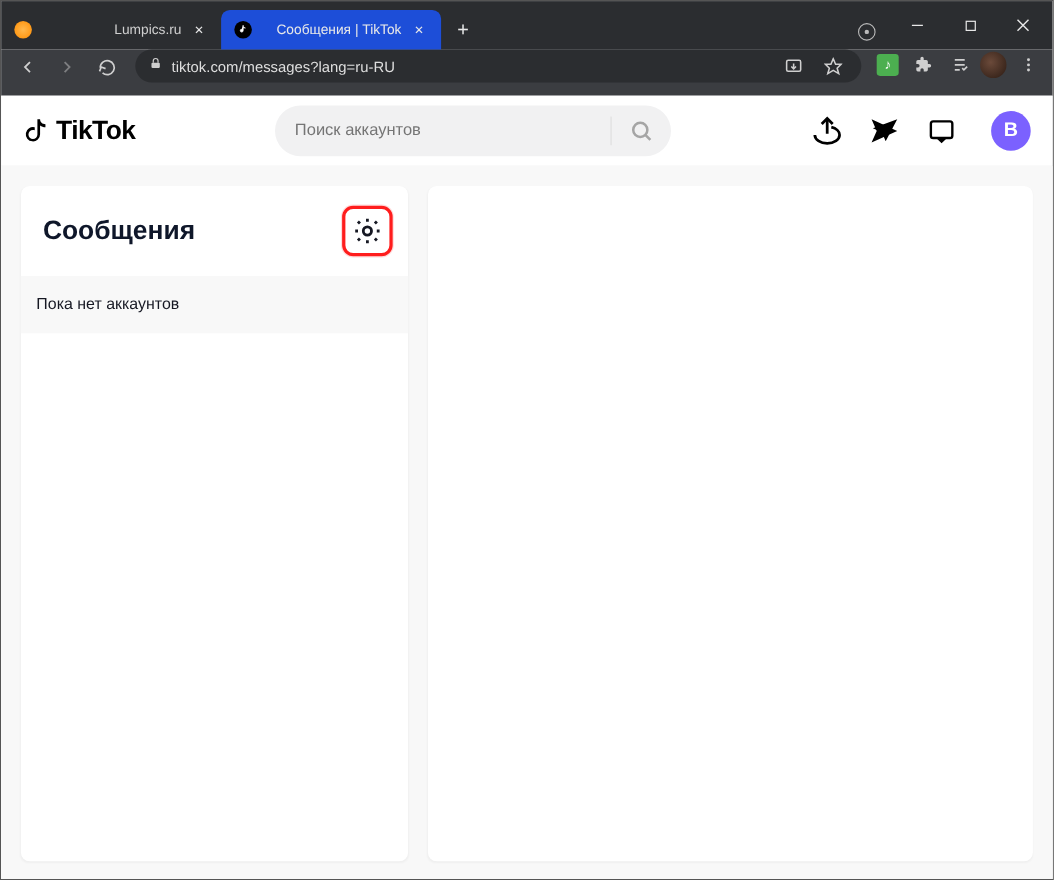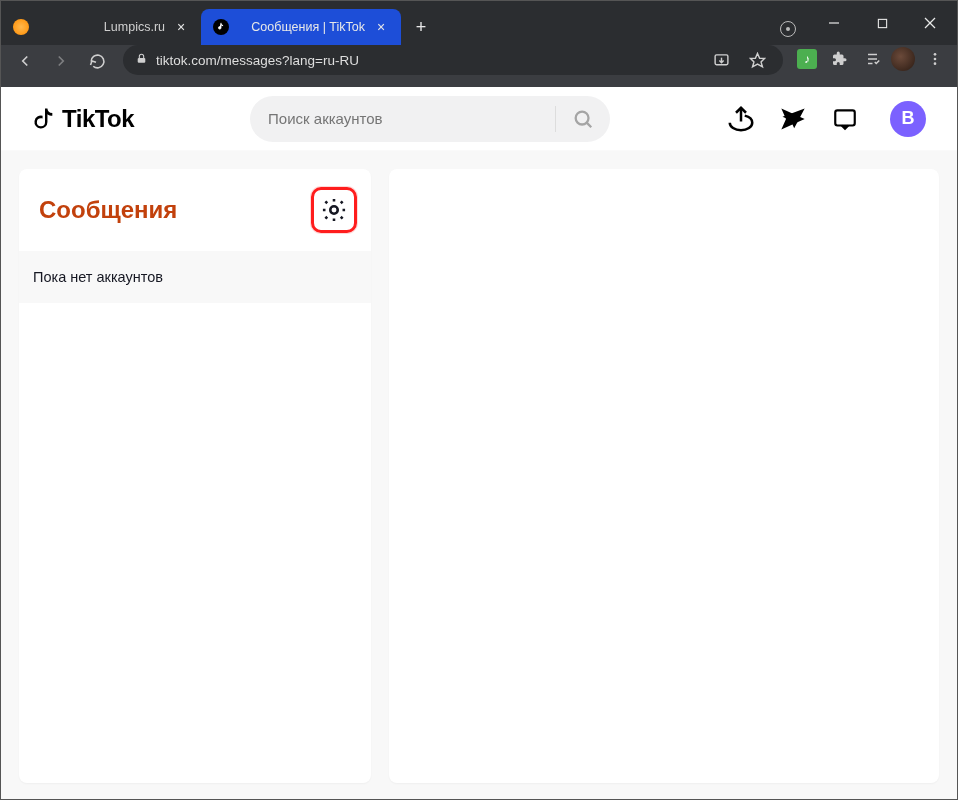--- a/index.html
+++ b/index.html
@@ -25,38 +25,38 @@
 .tbtn { width: 32px; height: 32px; color: #cfcfcf; display:flex; align-items:center; justify-content:center; border-radius:50%; }
 .omnibox { flex:1; height: 30px; background: #2b2d30; border-radius: 15px; display:flex; align-items:center; padding: 0 12px; gap:8px; margin: 0 6px; }
 .omnibox .lock { color:#cfcfcf; }
 .omnibox .url { color:#dedede; font-size: 13.5px; flex:1; white-space:nowrap; overflow:hidden; }
 .ext-icon { width:28px; height:28px; display:flex; align-items:center; justify-content:center; color:#cfcfcf; }
 .ext-music { width:20px; height:20px; background:#4caf50; border-radius:3px; display:flex; align-items:center; justify-content:center; color:#fff; font-size:12px; }
 .avatar-small { width:24px; height:24px; border-radius:50%; background: radial-gradient(circle at 40% 40%, #6b4a3a, #2a1a12); }
 
 
 .page { height: calc(800px - 44px - 42px); background:#fff; display:flex; flex-direction:column; }
-.tt-header { height: 64px; display:flex; align-items:center; padding: 0 31px; gap:16px; border-bottom: 1px solid rgba(0,0,0,0.02); }
+.tt-header { height: 64px; display:flex; align-items:center; padding: 0 20px; gap:16px; border-bottom: 1px solid rgba(0,0,0,0.02); }
 .tt-logo { display:flex; align-items:center; gap:4px; font-weight:800; font-size:24px; letter-spacing:-0.5px; color:#000; }
 .tt-logo svg { width:26px; height:26px; }
 .searchwrap { flex:1; display:flex; justify-content:center;}
 .searchbox { width: 360px; height: 46px; background:#f1f1f2; border-radius: 23px; display:flex; align-items:center; padding-left:18px; }
 .searchbox input { flex:1; border:none; background:transparent; font-size:15px; color:#0f766e; outline:none; }
 .searchbox .divider { width:1px; height:26px; background:#ddd; }
 .searchbox .searchbtn { width:54px; height:100%; display:flex; align-items:center; justify-content:center; color:#a5a5a5; }
 .tt-actions { display:flex; align-items:center; gap:22px; }
 .tt-actions .aicon { width:30px; height:30px; color:#000; display:flex; align-items:center; justify-content:center; }
 .tt-avatar { width:36px; height:36px; border-radius:50%; background:#7b61ff; color:#fff; display:flex; align-items:center; justify-content:center; font-weight:600; font-size:18px; margin-left:8px;}
 
 .tt-body { flex:1; display:flex; background:#f8f8f8; padding: 18px; gap:18px; }
 .panel { background:#fff; border-radius:8px; box-shadow: 0 1px 2px rgba(0,0,0,0.04); }
 .panel-left { width: 352px; display:flex; flex-direction:column; }
 .panel-right { flex:1; }
 .msg-head { display:flex; align-items:center; justify-content:space-between; padding: 18px 14px 18px 20px; }
-.msg-head h1 { font-size:24px; font-weight:700; color:#c2410c; }
+.msg-head h1 { font-size:24px; font-weight:700; color:#0f172a; }
 .gear-highlight { border:3px solid #ff1d1d; border-radius:10px; padding:3px; box-shadow: 0 0 0 1px rgba(255,0,0,0.15); }
 .gear-btn { width:34px; height:34px; display:flex; align-items:center; justify-content:center; color:#161823; }
 .empty-msg { background:#f8f8f8; padding: 18px 14px; font-size:14.5px; color:#161823; }
 </style>
 </head>
 <body>
 
 <div class="titlebar">
   <div class="tabs">
     <div class="tab inactive">

